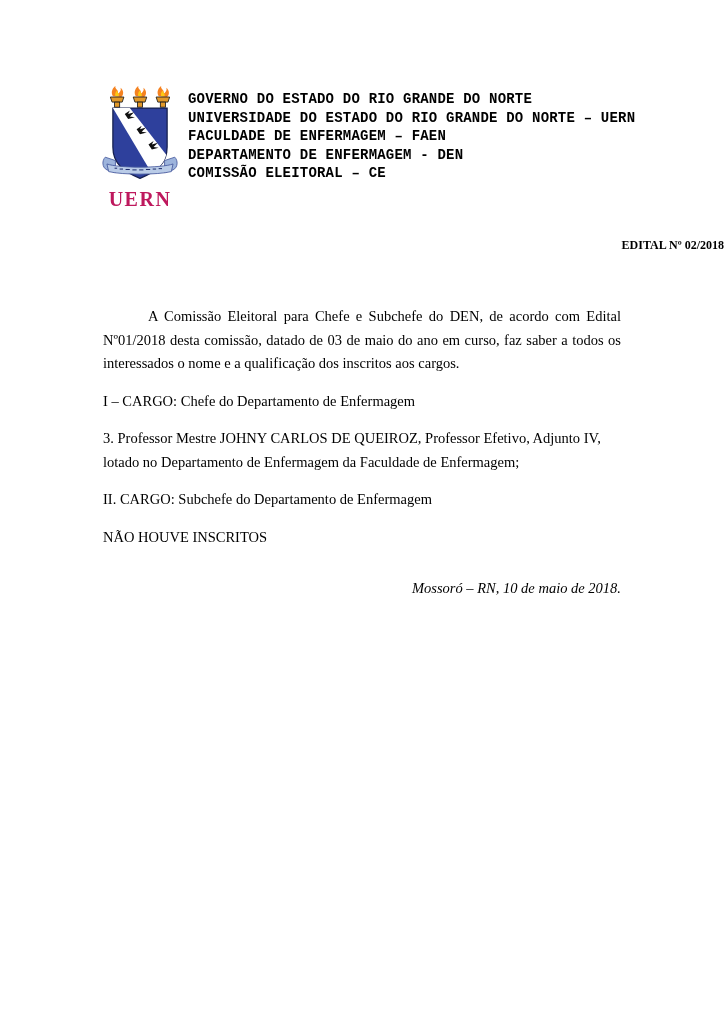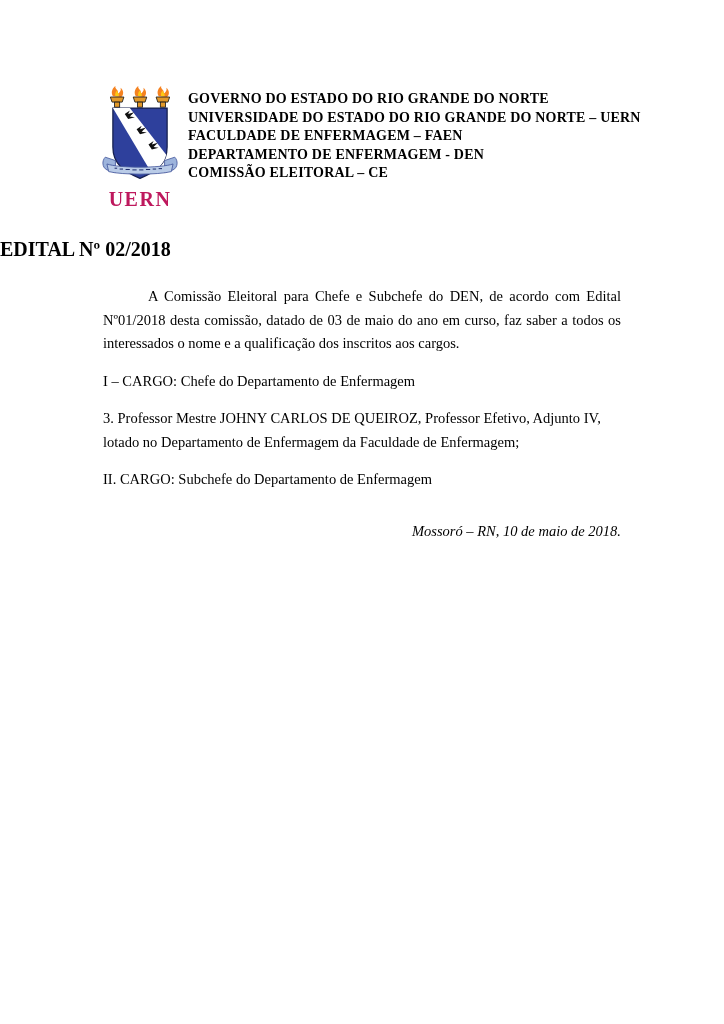--- a/index.html
+++ b/index.html
@@ -19,39 +19,39 @@
   }
   .logo-block svg { display:block; margin:0 auto; }
   .logo-acronym {
     margin-top:2px;
     font-weight:bold;
     font-size:20px;
     letter-spacing:1.5px;
     color:#be185d;
   }
   .header-text {
-    position:absolute; left:188px; top:90px; width:500px;
+    position:absolute; left:188px; top:90px; width:500px;font-family:Liberation Mono, monospace;
   }
   .header-line {
     font-weight:bold;
     font-size:14px;
     line-height:18.6px;
     letter-spacing:0.2px;
     white-space:nowrap;
   }
 
   
   .doc-title {
     position:absolute; top:238px; left:0; width:724px;
-    text-align:left;
+    text-align:right;
     font-weight:bold;
-    font-size:20px;
+    font-size:12px;
   }
   .content {
-    position:absolute; left:103px; top:285px; width:518px;
+    position:absolute; left:103px; top:305px; width:518px;
     font-size:14.5px;
     line-height:23.5px;
   }
   .content p { margin:0 0 14px 0; }
   .para-justified {
     text-align:justify;
     text-indent:45px;
   }
   .dateline {
     margin-top:28px !important;
@@ -133,18 +133,19 @@
     <div class="header-line">COMISSÃO ELEITORAL – CE</div>
   </div>
 
   <div class="doc-title">EDITAL Nº 02/2018</div>
 
   <div class="content">
     <p class="para-justified">A Comissão Eleitoral para Chefe e Subchefe do DEN, de acordo com Edital Nº01/2018 desta comissão, datado de 03 de maio do ano em curso, faz saber a todos os interessados o nome e a qualificação dos inscritos aos cargos.</p>
     <p>I – CARGO: Chefe do Departamento de Enfermagem</p>
     <p>3. Professor Mestre JOHNY CARLOS DE QUEIROZ, Professor Efetivo, Adjunto IV, lotado no Departamento de Enfermagem da Faculdade de Enfermagem;</p>
     <p>II. CARGO: Subchefe do Departamento de Enfermagem</p>
+    <p>NÃO HOUVE INSCRITOS</p>
 
     <p class="dateline">Mossoró – RN, 10 de maio de 2018.</p>
 
   </div>
 
 </div>
 
 </body></html>

